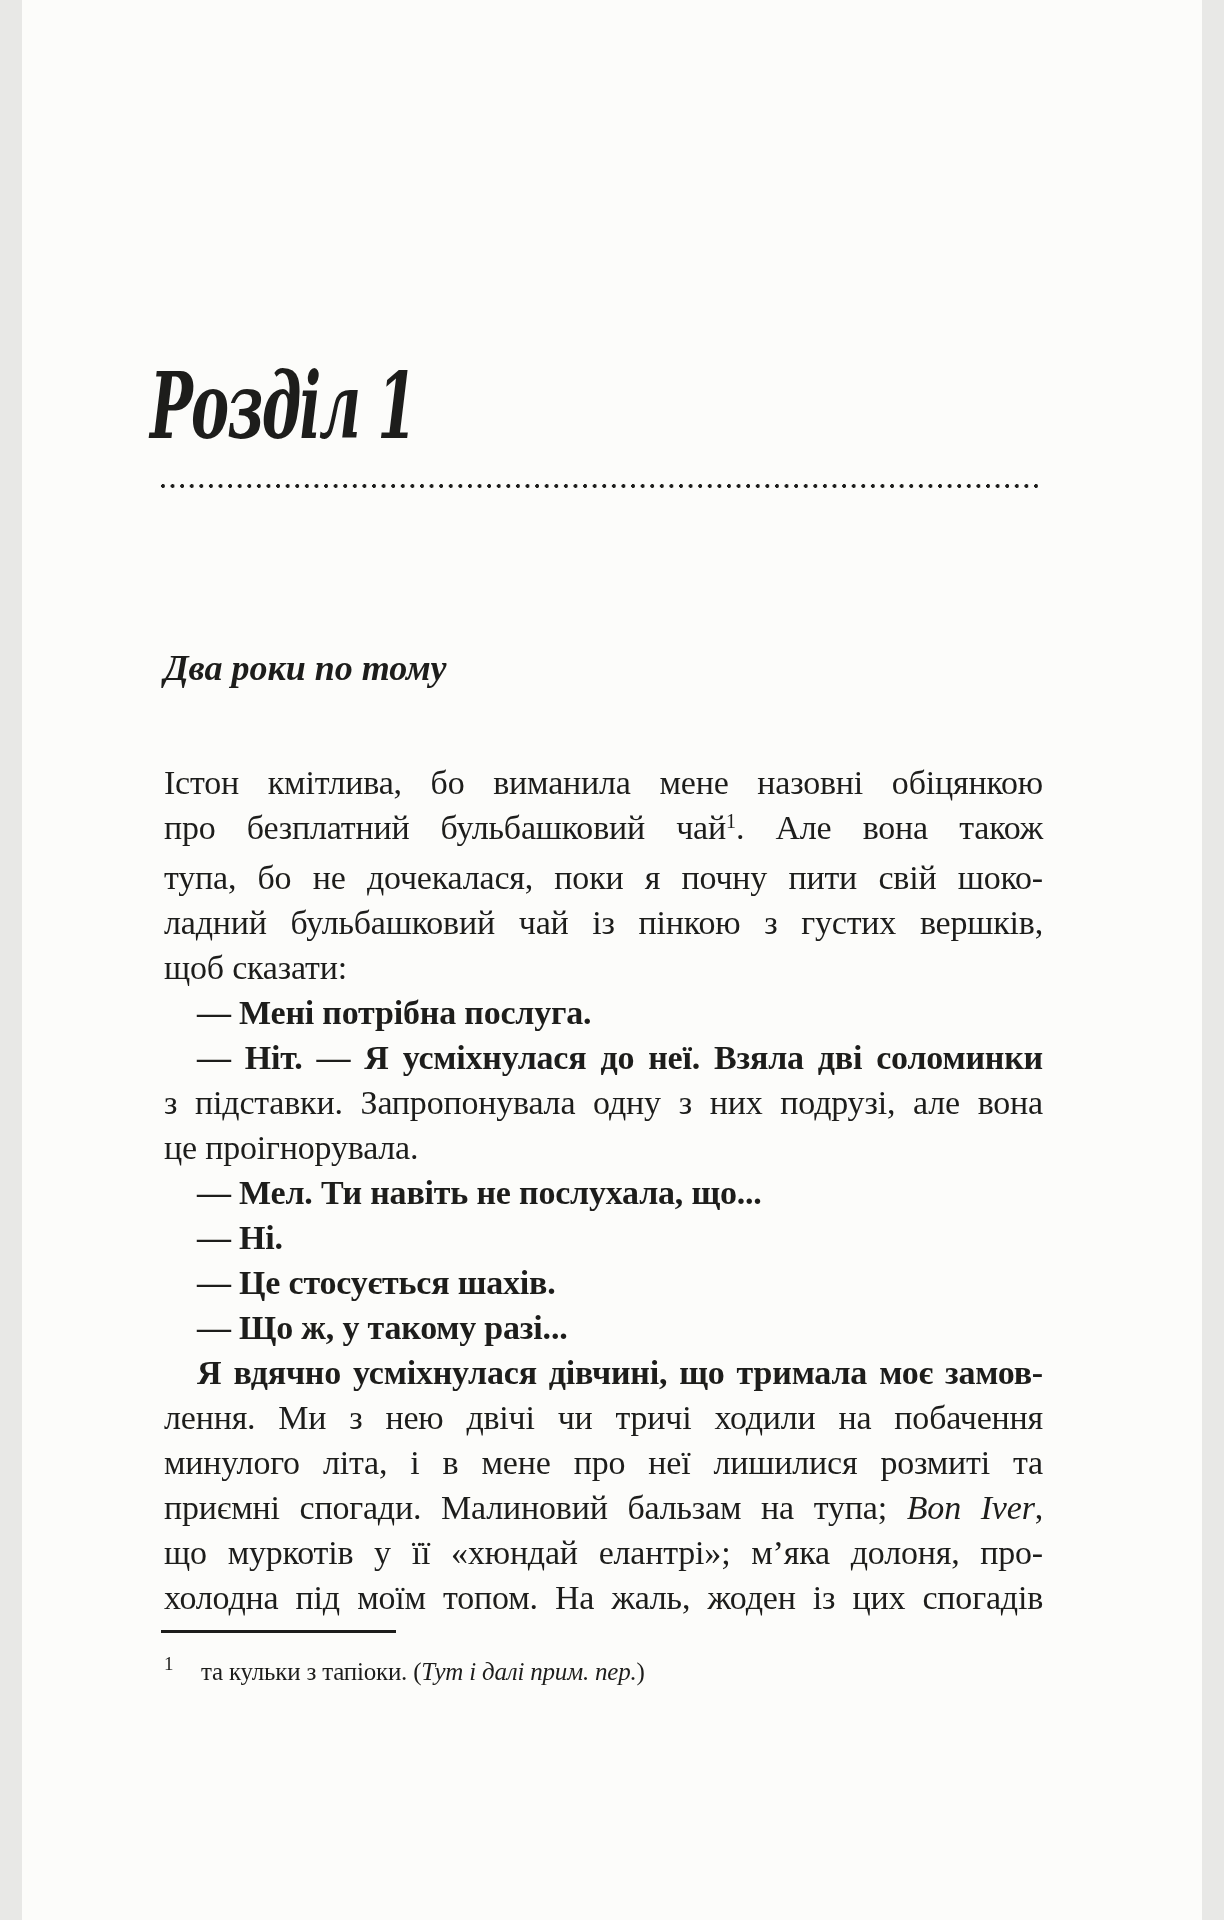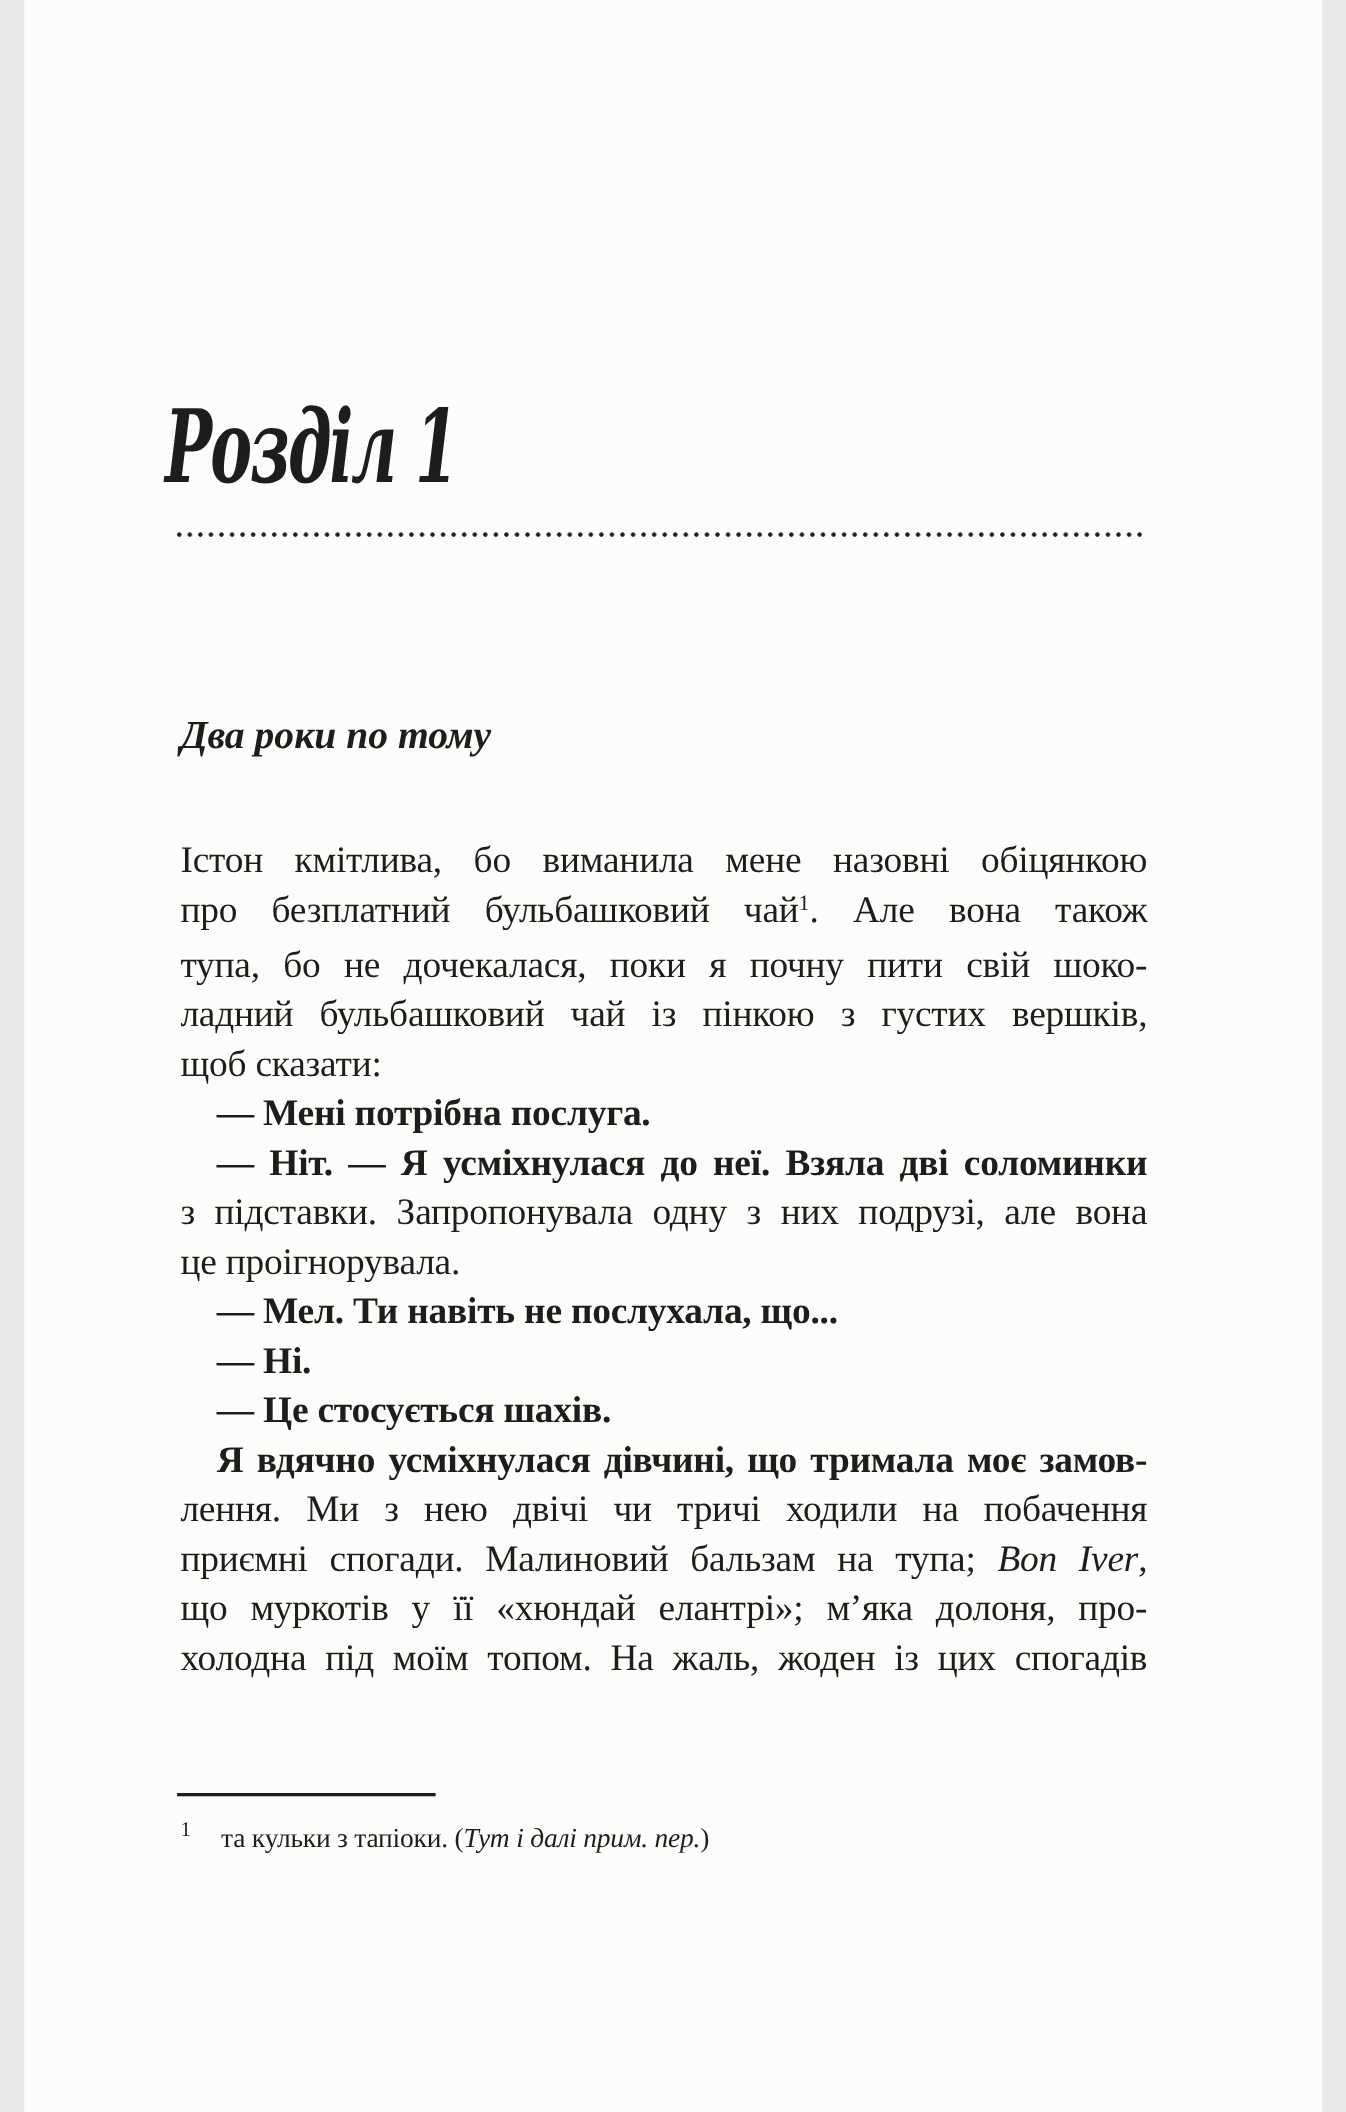--- a/index.html
+++ b/index.html
@@ -99,22 +99,24 @@
       <div class="line"><span>тупа, бо не дочекалася, поки я почну пити свій шоко-</span></div>
       <div class="line"><span>ладний бульбашковий чай із пінкою з густих вершків,</span></div>
       <div class="line noj"><span>щоб сказати:</span></div>
       <div class="line noj ind"><span>— Мені потрібна послуга.</span></div>
       <div class="line ind"><span>— Ніт. — Я усміхнулася до неї. Взяла дві соломинки</span></div>
       <div class="line"><span>з підставки. Запропонувала одну з них подрузі, але вона</span></div>
       <div class="line noj"><span>це проігнорувала.</span></div>
       <div class="line noj ind"><span>— Мел. Ти навіть не послухала, що...</span></div>
       <div class="line noj ind"><span>— Ні.</span></div>
       <div class="line noj ind"><span>— Це стосується шахів.</span></div>
+      <div class="line noj ind"><span>— Що ж, у такому разі...</span></div>
       <div class="line ind"><span>Я вдячно усміхнулася дівчині, що тримала моє замов-</span></div>
       <div class="line"><span>лення. Ми з нею двічі чи тричі ходили на побачення</span></div>
+      <div class="line"><span>минулого літа, і в мене про неї лишилися розмиті та</span></div>
       <div class="line"><span>приємні спогади. Малиновий бальзам на тупа; </span><span class="it">Bon Iver</span><span>,</span></div>
       <div class="line"><span>що муркотів у її «хюндай елантрі»; м’яка долоня, про-</span></div>
       <div class="line"><span>холодна під моїм топом. На жаль, жоден із цих спогадів</span></div>
     </div>
 
   <div class="footnote-rule"></div>
 
   <div class="footnote">
     <span class="fn-marker">1</span>
     <div class="fn-lines" id="footnote-lines">

